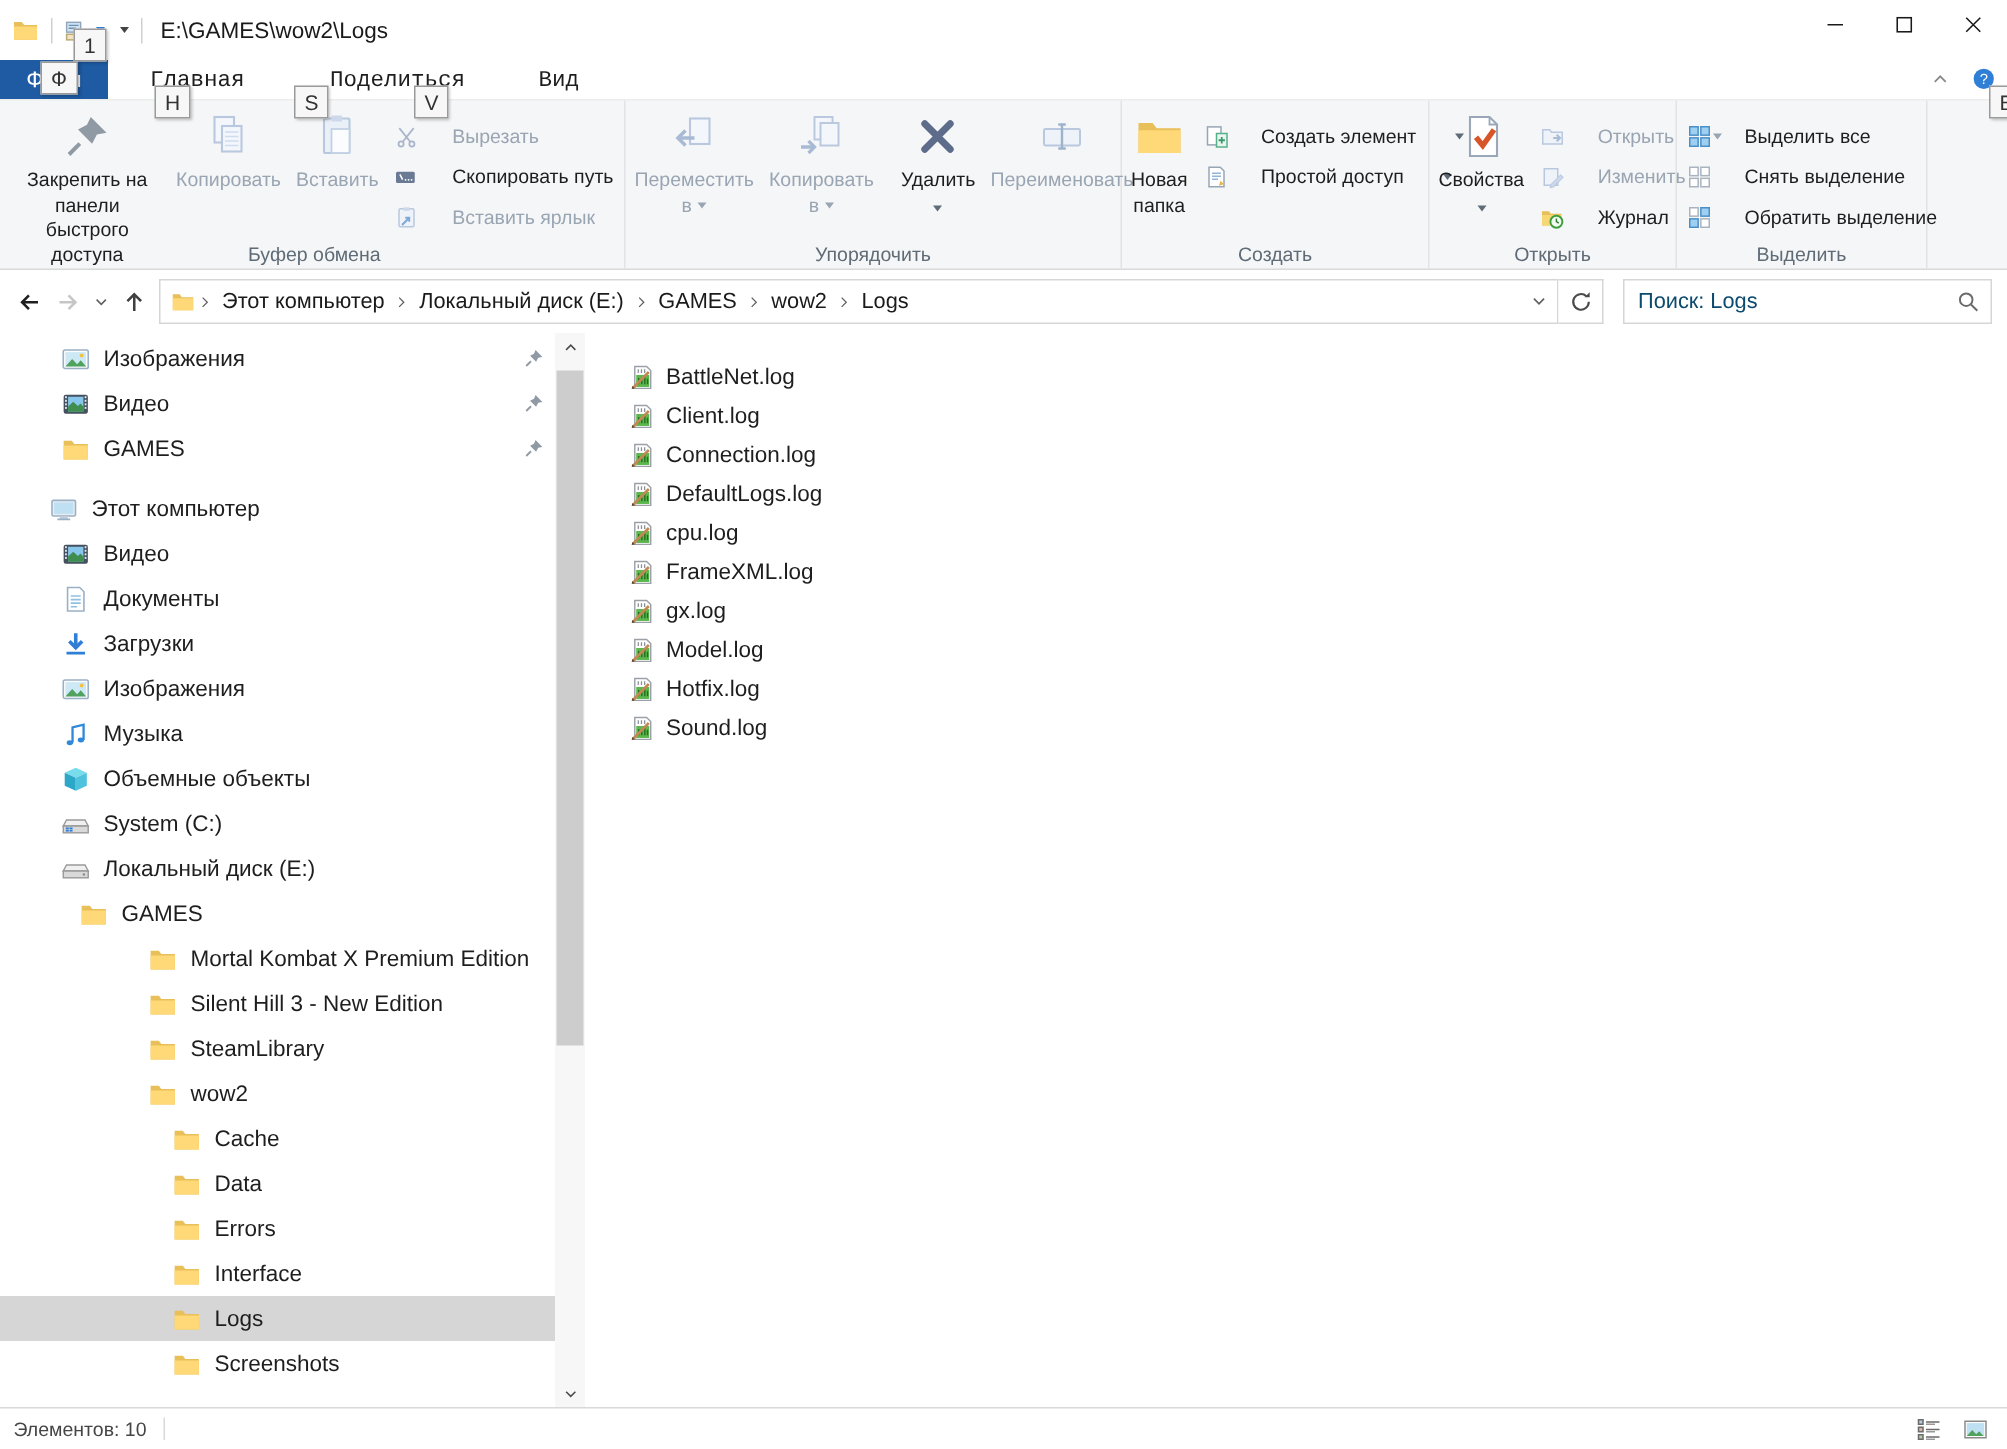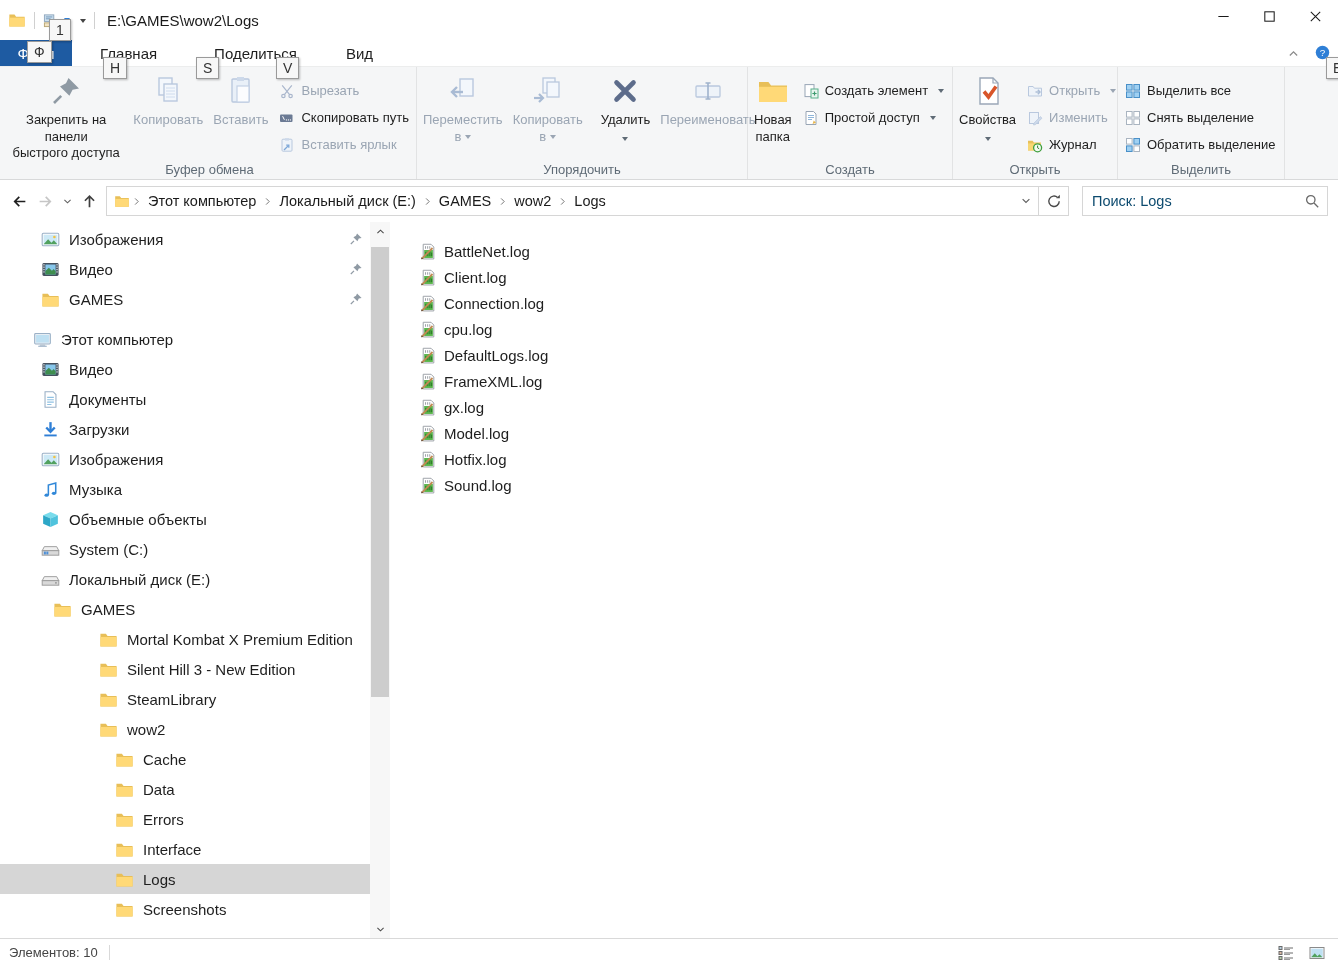--- a/index.html
+++ b/index.html
@@ -12,41 +12,41 @@
 .tb-sep { width:1px; height:17px; background:#d0d0d0; margin:0 8px; }
 .tb-path { font-size:15px; color:#1a1a1a; margin-left:4px; }
 .qat { display:flex; align-items:center; gap:2px; }
 .qat-dd { margin-left:6px; }
 .win-controls { position:absolute; right:0; top:0; display:flex; }
 .wc { width:46px; height:32px; display:flex; align-items:center; justify-content:center; }
 
 
 .tabs { height:26px; display:flex; position:relative; background:#fff; }
 .tab-file { width:72px; background:#1e5ba2; color:#fff; display:flex; align-items:center; justify-content:center; font-size:15px; }
-.tab { display:flex; align-items:center; padding:0 13px; font-size:15px; color:#1e1e1e; }
+.tab { display:flex; align-items:center; padding:0 13px; font-size:15px; color:#1e1e1e;font-family:Liberation Mono, monospace; }
 .tab.home { margin-left:3px; padding:0 25px; }
 .tab.share { margin-left:14px; padding:0 18px;}
 .tab.view { margin-left:14px; padding:0 17px;}
 .tr-right { position:absolute; right:8px; top:5px; display:flex; gap:15px; align-items:center; }
 
 
 .keytip { position:absolute; z-index:30; background:#f7f7f7; border:1px solid #9a9a9a; padding:0 6px; height:22px; line-height:21px; font-size:14px; color:#333; box-shadow:1px 1px 2px rgba(0,0,0,.25); }
 .kt-1 { left:49px; top:19px; } .kt-f { left:27px; top:41px; }
 .kt-h { left:103px; top:57px; } .kt-s { left:196px; top:57px; }
 .kt-v { left:276px; top:57px; } .kt-e { left:1326px; top:57px; }
 
 
 .ribbon { height:114px; background:#f5f6f7; border-top:1px solid #eceded; border-bottom:1px solid #d8d9da; display:flex; padding-left:3px; }
 .rgroup { position:relative; display:flex; align-items:flex-start; padding:2px 1px 20px 1px; border-right:1px solid #e2e3e4; flex:none; }
 .rgroup-label { position:absolute; bottom:2px; left:0; right:0; text-align:center; font-size:13px; color:#5f6b76; }
 .bigbtn { display:flex; flex-direction:column; align-items:center; padding:6px 5px 0 5px; font-size:13px; color:#1e1e1e; text-align:center; line-height:1.28; }
 .bigbtn .bicon { width:32px; height:32px; margin-bottom:5px; flex:none; }
 .bigbtn.disabled { color:#9aa5b3; }
 .smallcol { display:flex; flex-direction:column; padding-top:8px; }
-.smallbtn { display:flex; align-items:center; gap:6px; height:27px; font-size:13px; padding:0 6px; color:#1e1e1e; white-space:nowrap; }
+.smallbtn { display:flex; align-items:center; gap:22px; height:27px; font-size:13px; padding:0 6px; color:#1e1e1e; white-space:nowrap; }
 .smallbtn.disabled { color:#9aa5b3; }
 .sicon16 { width:16px; height:16px; flex:none; }
 .dd { display:inline-block; width:0; height:0; border-left:3.5px solid transparent; border-right:3.5px solid transparent; border-top:4px solid currentColor; vertical-align:middle; margin-left:4px; }
 .dd-below { margin:3px 0 0 0; border-top-color:#5f6b76; }
 .bigbtn.disabled .dd { border-top-color:#9aa5b3; }
 .gsep { width:1px; background:#e2e3e4; margin:4px 4px 6px 4px; align-self:stretch; }
 .g-clip { width:414px; } .g-org { width:331px; } .g-new { width:205px; } .g-open { width:165px; } .g-sel { width:167px; }
 
 
 .addrbar { height:42px; display:flex; align-items:center; padding:0 10px 0 6px; background:#fff; }
@@ -813,27 +813,27 @@
       <div class="frow">
           <svg class="ficon">
             <use href="#sy-log"></use>
           </svg>
           <span>Connection.log</span>
         </div>
       <div class="frow">
           <svg class="ficon">
             <use href="#sy-log"></use>
           </svg>
+          <span>DefaultLogs.log</span>
+        </div>
+      <div class="frow">
+          <svg class="ficon">
+            <use href="#sy-log"></use>
+          </svg>
           <span>cpu.log</span>
-        </div>
-      <div class="frow">
-          <svg class="ficon">
-            <use href="#sy-log"></use>
-          </svg>
-          <span>DefaultLogs.log</span>
         </div>
       <div class="frow">
           <svg class="ficon">
             <use href="#sy-log"></use>
           </svg>
           <span>FrameXML.log</span>
         </div>
       <div class="frow">
           <svg class="ficon">
             <use href="#sy-log"></use>

